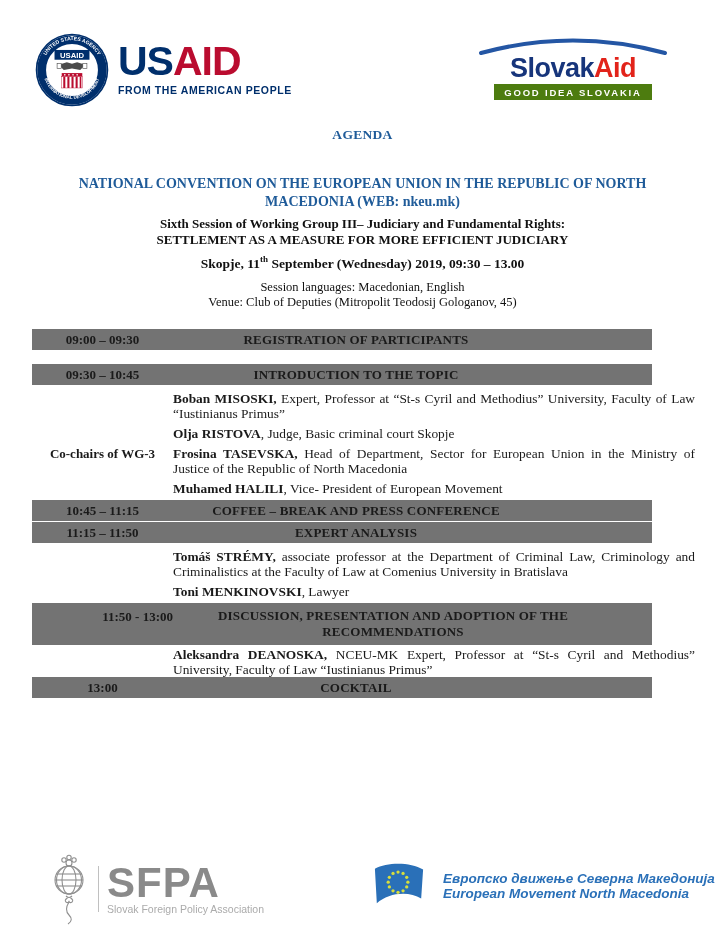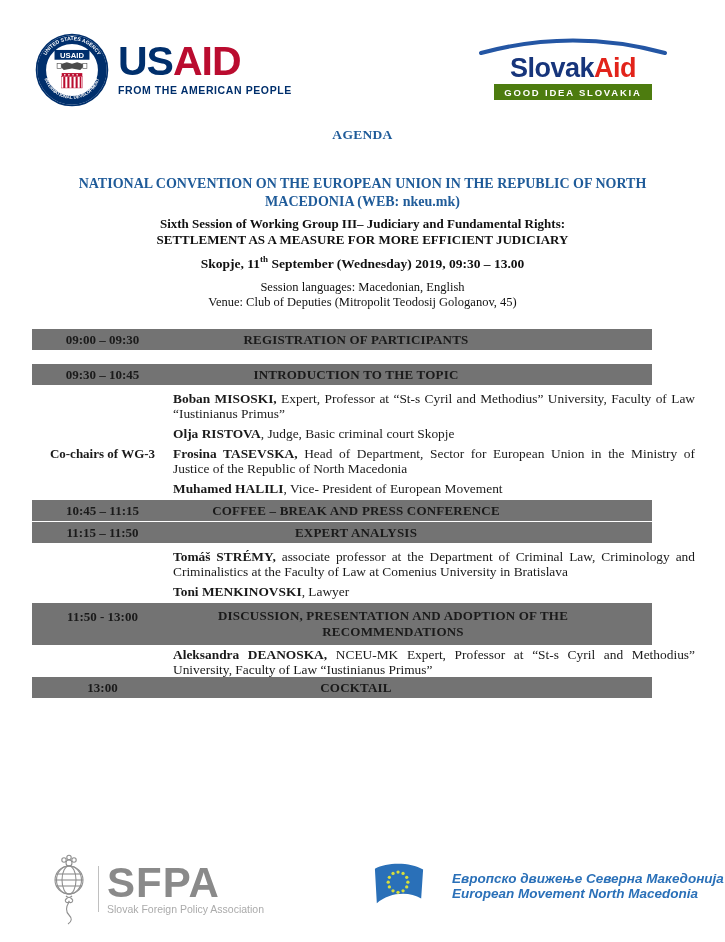--- a/index.html
+++ b/index.html
@@ -38,41 +38,41 @@
 
   
   #schedule{position:absolute;top:329px;left:32px;width:663px;}
   .row{position:relative;width:620px;background:#737373;height:21px;}
   .row + .row{margin-top:1px;}
   .row .time{position:absolute;left:0;top:0;width:141px;line-height:21px;
              text-align:center;font-weight:bold;font-size:13px;}
   .row .session-title{position:absolute;left:0;right:0;top:0;line-height:21px;
              text-align:center;font-weight:bold;font-size:13px;letter-spacing:.2px;margin-left:28px;}
   .row.wide{height:auto;padding:5px 0;}
-  .row.wide .time{line-height:17px;top:5px;}
+  .row.wide .time{line-height:17px;top:5px;text-align:right;}
   .row.wide .session-title{position:static;display:block;margin-left:141px;width:440px;
              line-height:16px;}
   .gap{height:14px;}
   .speakers{padding:6px 0 4px 0;}
   .speakers.compact{padding:2px 0 0 0;}
   .speaker-row{display:grid;grid-template-columns:141px 522px;}
   .speaker-row .side{font-weight:bold;font-size:13px;text-align:center;line-height:15px;}
   .speaker-row p{margin:0 0 5px 0;font-size:13.4px;line-height:15px;
                  text-align:justify;text-justify:inter-word;}
   .speakers .speaker-row:last-child p{margin-bottom:0;}
 
   
   .sfpa{position:absolute;left:48px;top:853px;display:flex;align-items:center;gap:8px;}
   .sfpa-div{width:1px;height:46px;background:#C0C0C0;}
   .sfpa-text{display:flex;flex-direction:column;}
   .sfpa-acro{font-family:"Liberation Sans",sans-serif;font-weight:bold;font-size:42px;
              line-height:40px;color:#8A8A8A;letter-spacing:1px;}
   .sfpa-sub{font-family:"Liberation Sans",sans-serif;font-size:10.5px;color:#ABABAB;
             margin-top:0;}
-  .eumov{position:absolute;left:372px;top:860px;display:flex;align-items:center;gap:26px;}
+  .eumov{position:absolute;left:372px;top:860px;display:flex;align-items:center;gap:17px;}
   .eumov-text{font-family:"Liberation Sans",sans-serif;font-weight:bold;font-style:italic;
               font-size:13.5px;color:#2A70B8;line-height:15.5px;}
 </style>
 </head>
 <body>
 
 <div id="page">
 
   <div class="top-logos">
     <div class="usaid">

